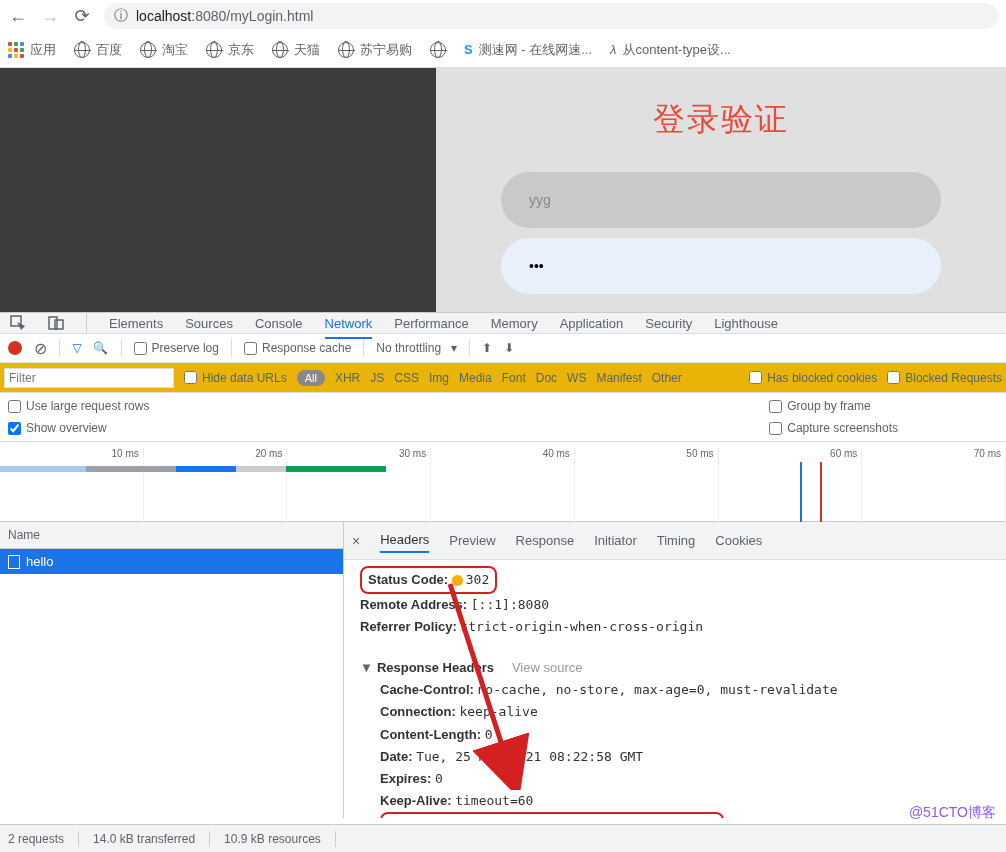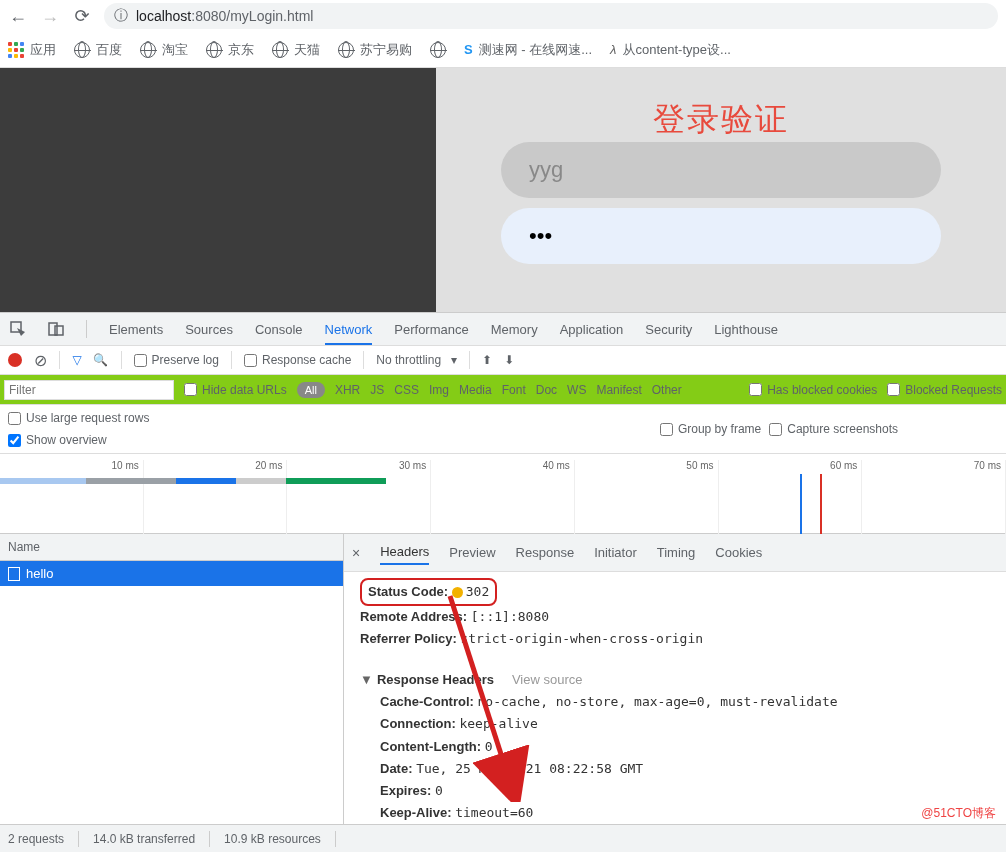--- a/index.html
+++ b/index.html
@@ -15,39 +15,39 @@
 .bookmarks { height: 36px; display: flex; align-items: center; padding: 0 8px; gap: 18px; border-bottom: 1px solid #ddd; }
 .bm-item { display: flex; align-items: center; gap: 6px; color: #5f6368; font-size: 13px; cursor: pointer; }
 .globe-icon { width: 16px; height: 16px; border: 1.5px solid #5f6368; border-radius: 50%; position: relative; }
 .globe-icon:before { content: ""; position: absolute; left: 50%; top: -1.5px; bottom: -1.5px; width: 6px; border: 1.5px solid #5f6368; border-radius: 50%; transform: translateX(-50%); }
 .globe-icon:after { content: ""; position: absolute; top: 50%; left: -1.5px; right: -1.5px; height: 0; border-top: 1.5px solid #5f6368; }
 .apps-icon { display: grid; grid-template-columns: repeat(3, 4px); gap: 2px; }
 .apps-icon span { width: 4px; height: 4px; border-radius: 1px; }
 .content { display: flex; height: 244px; }
 .content-left { width: 436px; background: #3c3c3c; }
 .content-right { flex: 1; background: #e0e0e0; display: flex; flex-direction: column; align-items: center; padding-top: 30px; }
-.login-title { color: #e84a3d; font-size: 32px; font-weight: 500; letter-spacing: 2px; }
-.login-input { width: 440px; height: 56px; border-radius: 28px; border: none; padding: 0 28px; font-size: 22px; margin-bottom: 10px; }
+.login-title { color: #e84a3d; font-size: 32px; font-weight: 500; margin-bottom: 30px; letter-spacing: 2px; }
+.login-input { width: 440px; height: 56px; border-radius: 28px; border: none; padding: 0 28px; font-size: 14px; margin-bottom: 10px; }
 .login-input.user { background: #c9c9c9; color: #888; }
 .login-input.pass { background: #e8f0fc; }
-.devtools-tabs { height: 33px; background: #f1f3f4; border-top: 1px solid #ccc; display: flex; align-items: center; padding: 0 10px; gap: 22px; font-size: 13px; color: #5f6368; }
+.devtools-tabs { height: 21px; background: #f1f3f4; border-top: 1px solid #ccc; display: flex; align-items: center; padding: 0 10px; gap: 22px; font-size: 13px; color: #5f6368; }
 .dt-icon { width: 16px; height: 16px; color: #5f6368; }
 .dt-tab { cursor: pointer; padding: 8px 0; }
 .dt-tab.active { color: #1a73e8; border-bottom: 2px solid #1a73e8; padding-bottom: 6px; }
 .toolbar { height: 30px; background: #fff; border-top: 1px solid #ddd; border-bottom: 1px solid #ddd; display: flex; align-items: center; padding: 0 8px; gap: 12px; font-size: 12px; color: #5f6368; }
 .record-dot { width: 14px; height: 14px; background: #d93025; border-radius: 50%; }
 .toolbar .sep { width: 1px; height: 18px; background: #ddd; }
 .chk { display: flex; align-items: center; gap: 5px; }
-.filter-row { height: 30px; background: #84cc16; border-bottom: 1px solid #ddd; display: flex; align-items: center; padding: 0 4px; gap: 10px; font-size: 12px; color: #5f6368; }
+.filter-row { height: 30px; background: #eab308; border-bottom: 1px solid #ddd; display: flex; align-items: center; padding: 0 4px; gap: 10px; font-size: 12px; color: #5f6368; }
 .filter-input { width: 170px; border: 1px solid #ddd; padding: 2px 4px; height: 20px; font-size: 12px; }
 .pill { background: #888; color: #fff; border-radius: 9px; padding: 2px 8px; font-size: 11px; }
 .type-btn { cursor: pointer; }
 .opts-row { display: flex; padding: 6px 8px; gap: 40px; border-bottom: 1px solid #ddd; font-size: 12px; color: #5f6368; justify-content: space-between; }
 .opts-left { display: flex; flex-direction: column; gap: 8px; }
-.opts-right { display: flex; flex-direction: row; gap: 8px; padding-right: 100px; }
+.opts-right { display: flex; flex-direction: column; gap: 8px; padding-right: 100px; }
 .timeline { height: 80px; border-bottom: 1px solid #ccc; position: relative; background: #fff; }
 .tl-ticks { display: flex; position: absolute; top: 6px; left: 0; right: 0; }
 .tl-tick { flex: 1; text-align: right; color: #666; font-size: 10px; border-right: 1px solid #eee; padding-right: 4px; height: 74px; }
 .tl-bars { position: absolute; top: 24px; left: 0; height: 10px; }
 .tl-markers { position: absolute; top: 20px; bottom: 0; }
 .main-split { display: flex; height: 296px; }
 .req-list { width: 344px; background: #fff; border-right: 1px solid #ccc; }
 .req-header { background: #f1f3f4; padding: 6px 8px; border-bottom: 1px solid #ccc; font-size: 12px; color: #5f6368; }
 .req-item { padding: 5px 8px; display: flex; align-items: center; gap: 6px; font-size: 13px; cursor: pointer; }
 .req-item.selected { background: #1a73e8; color: #fff; }
@@ -62,21 +62,21 @@
 .detail-body .row b { font-weight: 600; }
 .mono { font-family: Consolas, monospace; }
 .highlight-box { border: 2px solid #d32020; border-radius: 8px; display: inline-block; padding: 1px 6px; }
 .section-head { font-weight: 600; color: #333; margin-top: 19px; }
 .view-source { color: #999; margin-left: 18px; font-weight: normal; }
 .tri { display: inline-block; margin-right: 4px; color: #666; }
 .status-ball { display: inline-block; width: 11px; height: 11px; background: #f2b100; border-radius: 50%; margin-right: 3px; vertical-align: middle; }
 .arrow-svg { position: absolute; pointer-events: none; }
 .footer { position: absolute; bottom: 0; left: 0; right: 0; height: 28px; background: #f1f3f4; border-top: 1px solid #ccc; display: flex; align-items: center; padding: 0 8px; gap: 14px; font-size: 12px; color: #5f6368; }
 .footer .fsep { width: 1px; height: 16px; background: #ccc; }
-.watermark { position: absolute; right: 10px; bottom: 30px; color: #ef4444; font-size: 12px; }
+.watermark { position: absolute; right: 10px; bottom: 30px; color: #8b5cf6; font-size: 14px; }
 input[type=checkbox] { width: 13px; height: 13px; }
 </style>
 </head>
 <body>
 
 <div class="nav-bar">
   <span class="nav-btn">←</span>
   <span class="nav-btn disabled">→</span>
   <span class="nav-btn">⟳</span>
   <div class="addr-bar">

